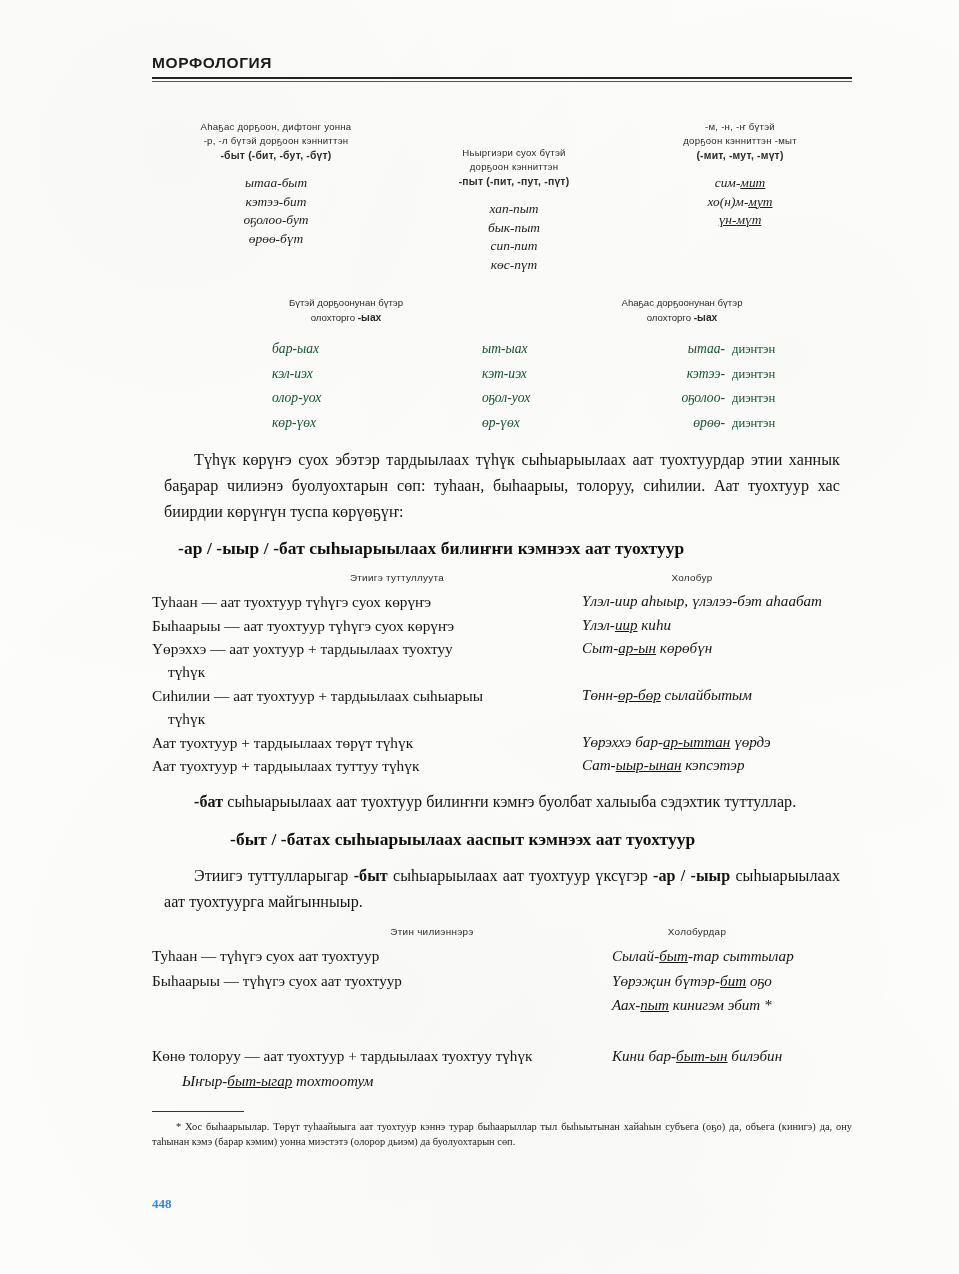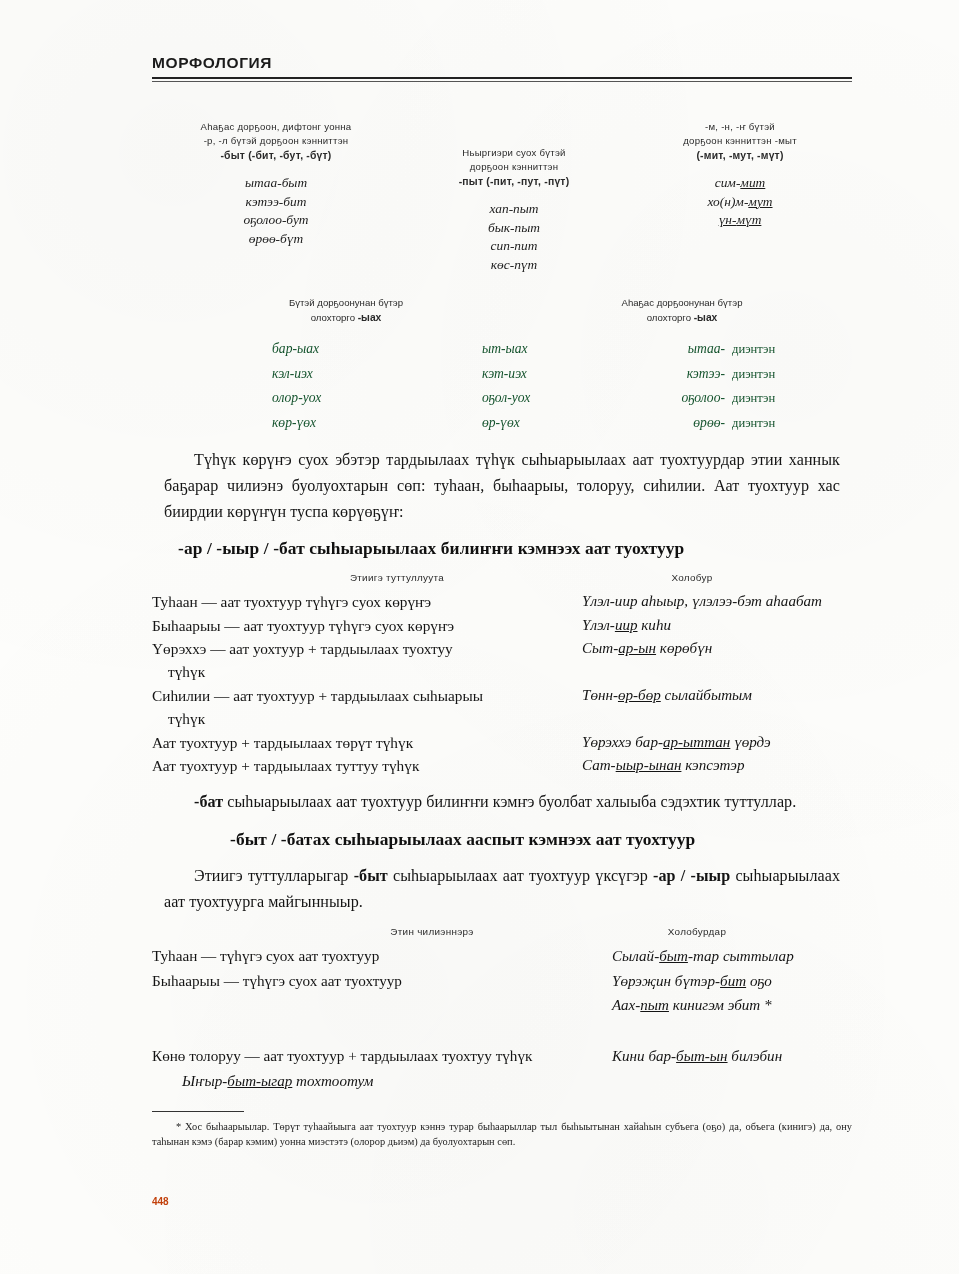--- a/index.html
+++ b/index.html
@@ -207,24 +207,24 @@
     text-align: justify;
     color: #232323;
     text-indent: 24px;
   }
 
   
   .folio {
     position: absolute;
     left: 152px;
     top: 1196px;
-    font-family: Liberation Sans, sans-serif;
+    font-family: Liberation Serif, serif;
     font-weight: bold;
-    font-size: 10px;
-    color: #c2410c;
+    font-size: 13px;
+    color: #3b82f6;
   }
 </style>
 </head>
 <body>
 
 <div class="page">
 
   <div class="content">
 
     <div class="runhead">МОРФОЛОГИЯ</div>

